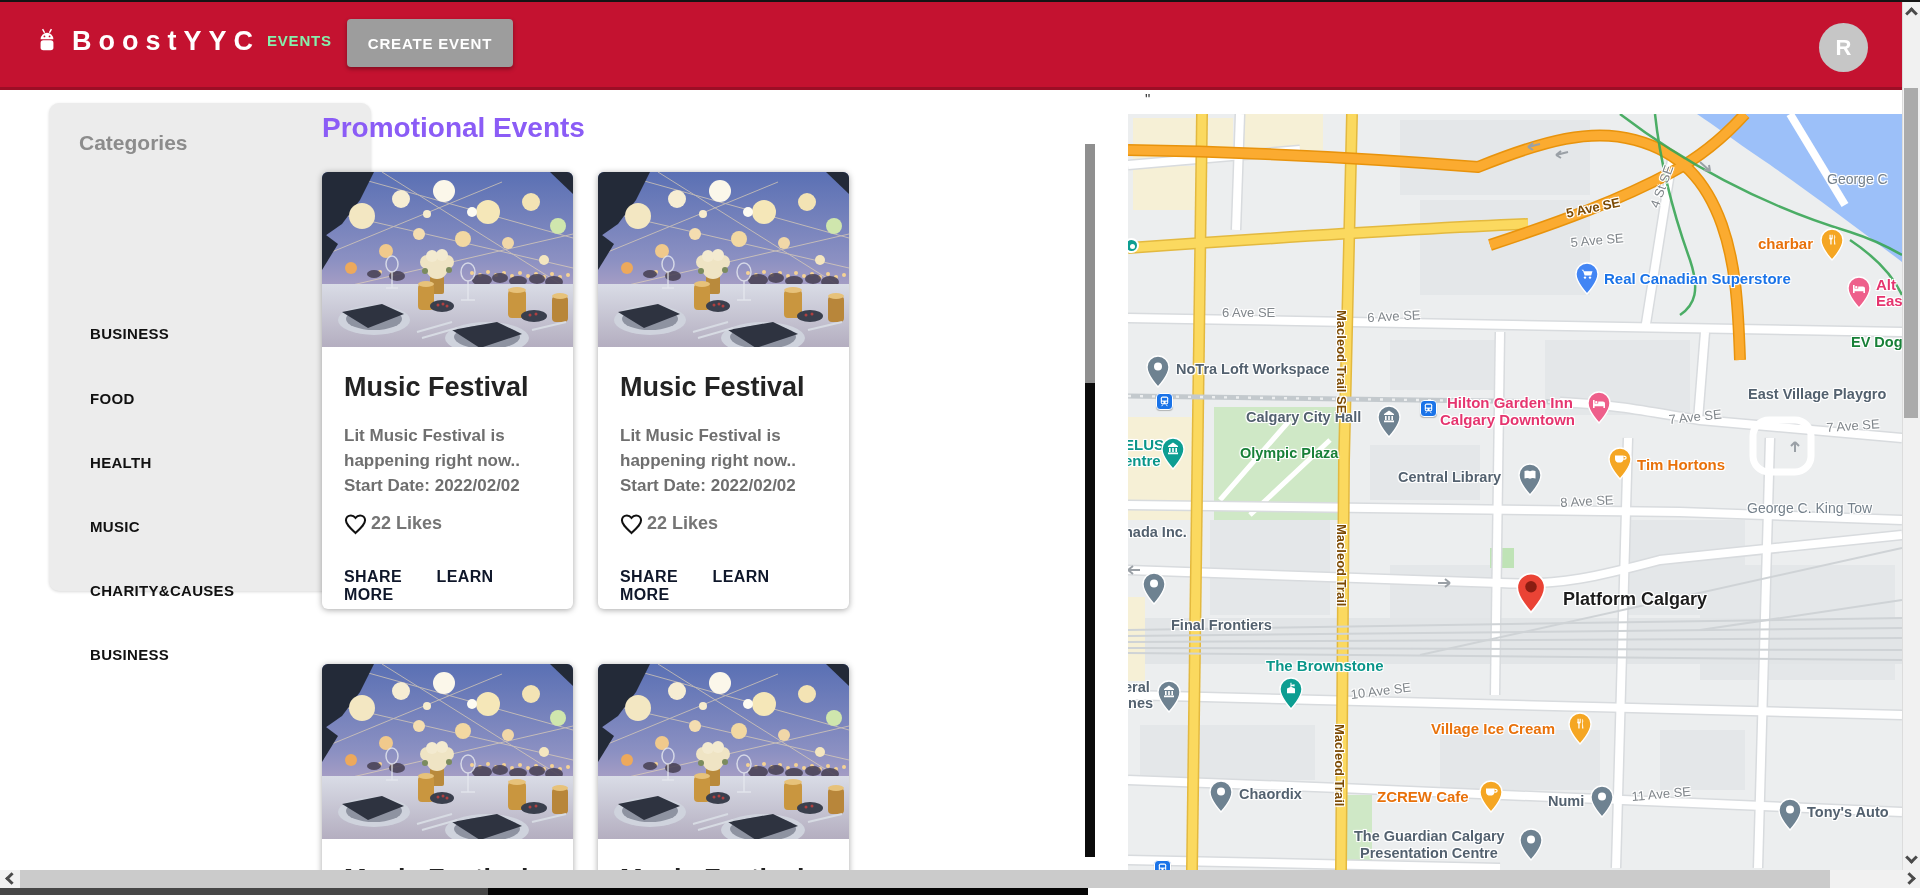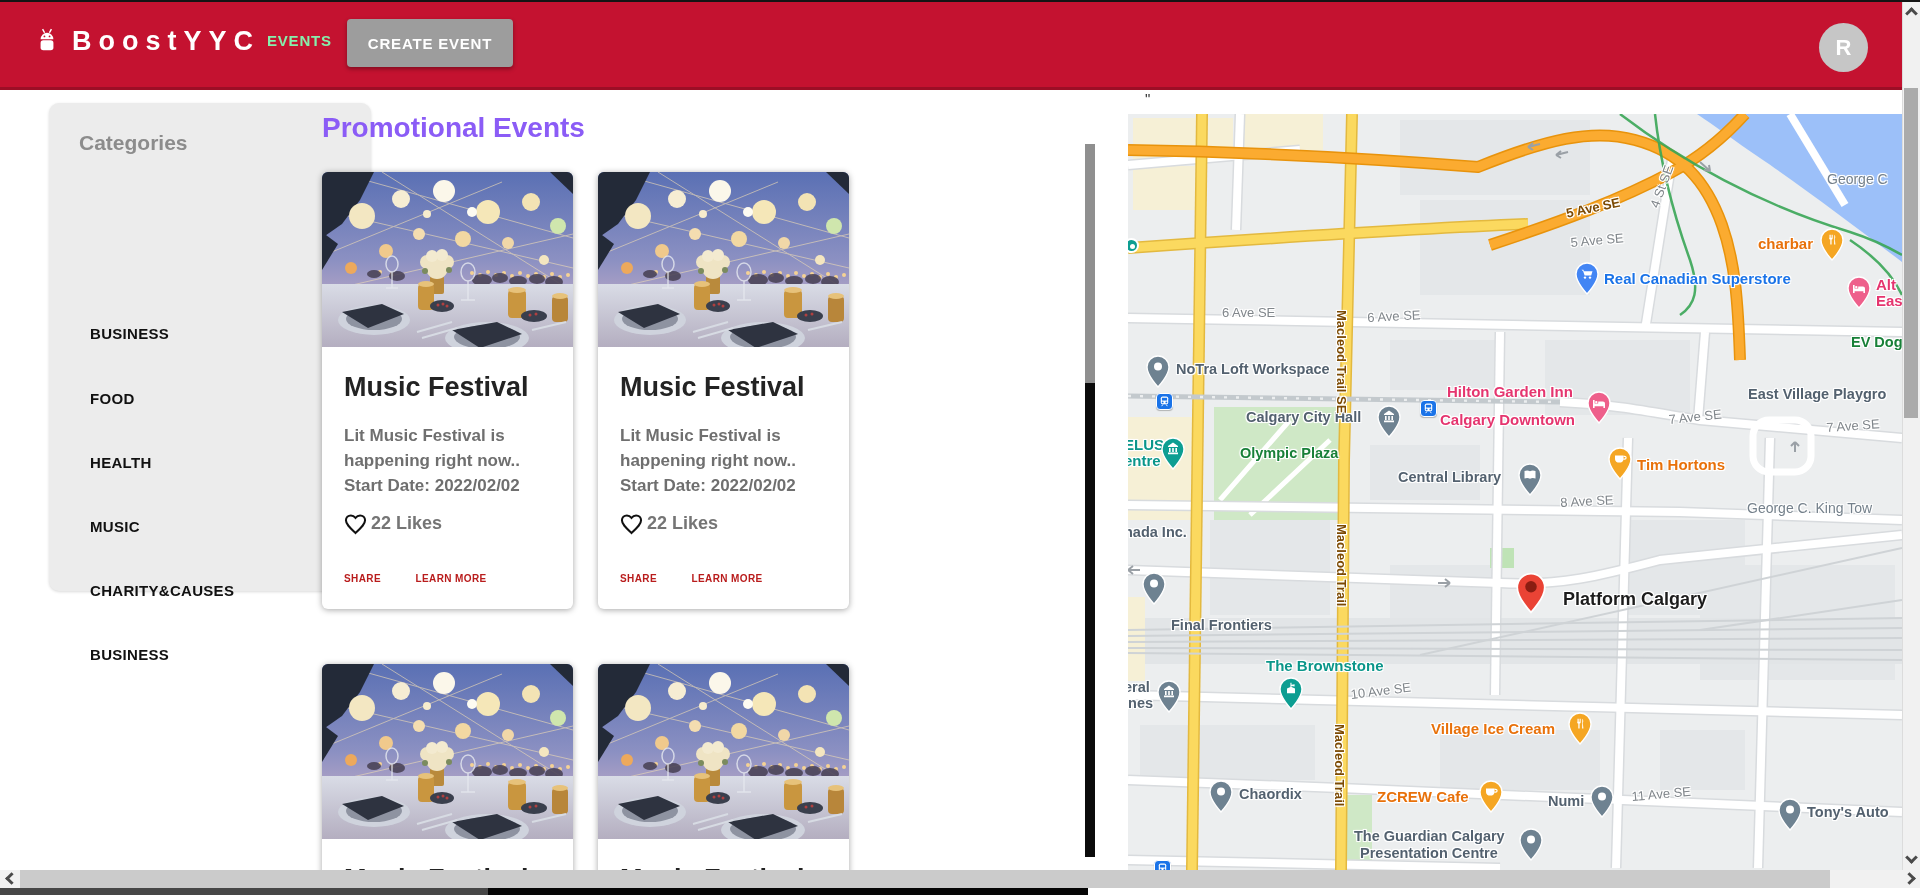--- a/index.html
+++ b/index.html
@@ -35,21 +35,21 @@
   .card{position:absolute;width:251px;height:437px;background:#fff;border-radius:6px;
         box-shadow:0 1px 6px rgba(0,0,0,.35);}
   .c0{left:322px;top:172px;} .c1{left:598px;top:172px;}
   .c2{left:322px;top:664px;} .c3{left:598px;top:664px;}
   .card-img{display:block;width:251px;height:175px;border-radius:6px 6px 0 0;}
   .card-title{margin:25px 14px 0 22px;font-size:27px;font-weight:bold;color:#232323;}
   .card-desc{margin:20px 14px 0 22px;font-size:17px;font-weight:bold;color:#6f6f6f;line-height:25px;}
   .likes-row{display:flex;align-items:center;margin:10px 14px 0 20px;height:30px;}
   .likes-row span{font-size:18px;font-weight:bold;color:#757575;margin-left:2px;}
   .card-actions{margin:30px 14px 0 22px;}
-  .card-actions a{font-size:10px;font-weight:bold;color:#b91c1c;letter-spacing:.4px;
+  .card-actions a{font-size:16px;font-weight:bold;color:#0f172a;letter-spacing:.4px;
         text-decoration:none;margin-right:30px;cursor:pointer;}
 
   
   .mid-scroll-thumb{position:absolute;left:1085px;top:144px;width:10px;height:239px;background:#8f8f8f;z-index:30;}
   .mid-scroll-track{position:absolute;left:1085px;top:383px;width:10px;height:474px;background:#0b0b0b;z-index:30;}
   .hbar-track{position:absolute;left:0;top:870px;width:1920px;height:18px;background:#cbcbcb;z-index:55;}
   .hbar-right{position:absolute;left:1830px;top:870px;width:90px;height:18px;background:#f1f1f1;z-index:56;}
   .hbar-leftbtn{position:absolute;left:0;top:870px;width:20px;height:18px;background:#f1f1f1;z-index:56;}
   .hbar2-thumb{position:absolute;left:0;top:888px;width:488px;height:7px;background:#474747;z-index:57;}
   .hbar2-track{position:absolute;left:488px;top:888px;width:600px;height:7px;background:#060606;z-index:57;}
@@ -429,21 +429,21 @@
         <div class="maplabel lbl-geo" data-interactable="false" style="left: 699px; top: 58px;">George C</div>
         <div class="maplabel lbl-orange" data-interactable="true" style="left: 630px; top: 122px;">charbar</div>
         <div class="maplabel lbl-blue" data-interactable="true" style="left: 476px; top: 157px;">Real Canadian Superstore</div>
         <div class="maplabel lbl-pink" data-interactable="true" style="left: 748px; top: 163px;">Alt</div>
         <div class="maplabel lbl-pink" data-interactable="true" style="left: 748px; top: 179px;">Eas</div>
         <div class="maplabel lbl-green" data-interactable="true" style="left: 723px; top: 220px;">EV Dog</div>
         <div class="maplabel lbl-st" data-interactable="false" style="left: 94px; top: 192px;">6 Ave SE</div>
         <div class="maplabel lbl-st" data-interactable="false" style="left: 239px; top: 197px; transform: rotate(-3deg); transform-origin: left top;">6 Ave SE</div>
         <div class="maplabel lbl-poi" data-interactable="true" style="left: 48px; top: 247px;">NoTra Loft Workspace</div>
         <div class="maplabel lbl-poi" data-interactable="true" style="left: 118px; top: 295px;">Calgary City Hall</div>
-        <div class="maplabel lbl-pink" data-interactable="true" style="left: 319px; top: 270px;">Hilton Garden Inn</div>
+        <div class="maplabel lbl-pink" data-interactable="true" style="left: 319px; top: 281px;">Hilton Garden Inn</div>
         <div class="maplabel lbl-pink" data-interactable="true" style="left: 312px; top: 298px;">Calgary Downtown</div>
         <div class="maplabel lbl-poi" data-interactable="true" style="left: 620px; top: 272px;">East Village Playgro</div>
         <div class="maplabel lbl-st" data-interactable="false" style="left: 540px; top: 299px; transform: rotate(-6deg); transform-origin: left top;">7 Ave SE</div>
         <div class="maplabel lbl-st" data-interactable="false" style="left: 698px; top: 307px; transform: rotate(-4deg); transform-origin: left top;">7 Ave SE</div>
         <div class="maplabel lbl-teal" data-interactable="true" style="left: -4px; top: 323px;">ELUS</div>
         <div class="maplabel lbl-teal" data-interactable="true" style="left: -4px; top: 339px;">entre</div>
         <div class="maplabel lbl-green" data-interactable="true" style="left: 112px; top: 331px;">Olympic Plaza</div>
         <div class="maplabel lbl-orange" data-interactable="true" style="left: 509px; top: 343px;">Tim Hortons</div>
         <div class="maplabel lbl-poi" data-interactable="true" style="left: 270px; top: 355px;">Central Library</div>
         <div class="maplabel lbl-st" data-interactable="false" style="left: 432px; top: 382px; transform: rotate(-3deg); transform-origin: left top;">8 Ave SE</div>

